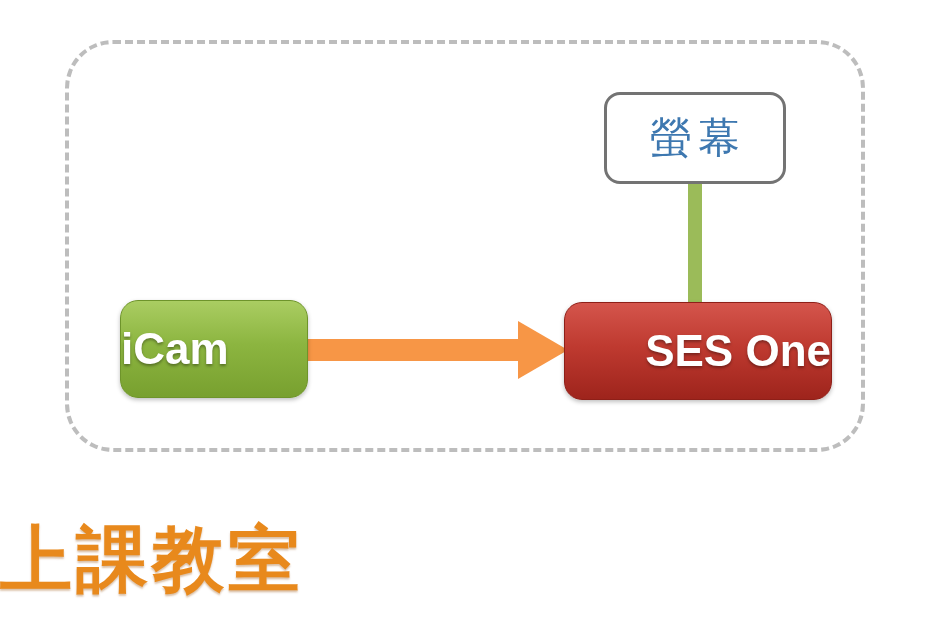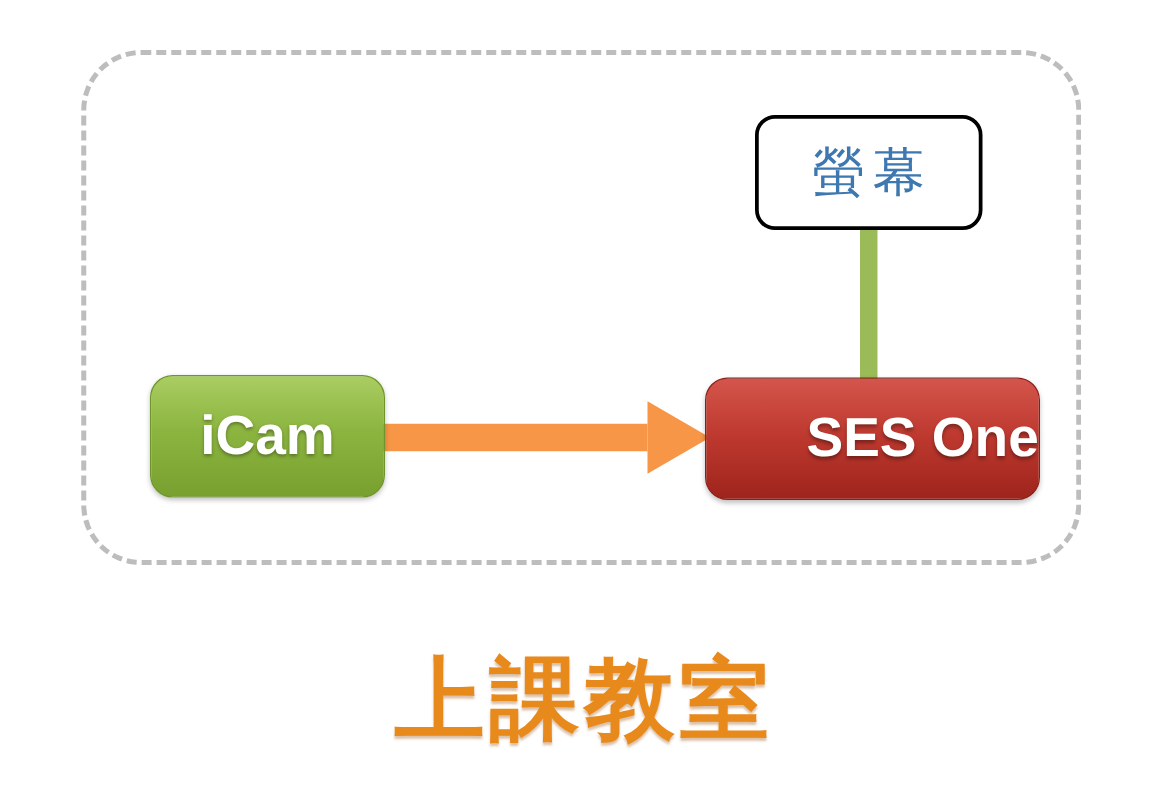--- a/index.html
+++ b/index.html
@@ -28,21 +28,21 @@
     background: transparent;
   }
   
   .screen-node {
     position: absolute;
     left: 604px;
     top: 92px;
     width: 182px;
     height: 92px;
     background: #ffffff;
-    border: 3px solid #000000;
+    border: 3px solid #737373;
     border-radius: 16px;
     box-sizing: border-box;
     display: flex;
     align-items: center;
     justify-content: center;
     z-index: 3;
   }
   .screen-node .label {
     color: #3e78b0;
     font-size: 42px;
@@ -66,21 +66,21 @@
     left: 120px;
     top: 300px;
     width: 186px;
     height: 96px;
     border-radius: 18px;
     background: linear-gradient(to bottom, #aacd62 0%, #8cb540 45%, #78a02f 100%);
     border: 1px solid #6e942b;
     box-shadow: 0 2px 4px rgba(0,0,0,0.25);
     display: flex;
     align-items: center;
-    justify-content: center;
+    justify-content: flex-start;
     z-index: 3;
   }
   .icam-node .label {
     color: #ffffff;
     font-size: 44px;
     font-weight: bold;
     text-shadow: 0 2px 3px rgba(0,0,0,0.35);
   }
   
   .ses-node {
@@ -130,21 +130,21 @@
     border-top: 29px solid transparent;
     border-bottom: 29px solid transparent;
     border-left: 50px solid #f79646;
   }
   
   .caption {
     position: absolute;
     left: 0;
     top: 512px;
     width: 935px;
-    text-align: center;
+    text-align: left;
     color: #e8891c;
     font-size: 72px;
     font-weight: bold;
     letter-spacing: 4px;
     text-shadow: 0 2px 2px rgba(150,75,0,0.35);
   }
 </style>
 </head>
 <body>
 

